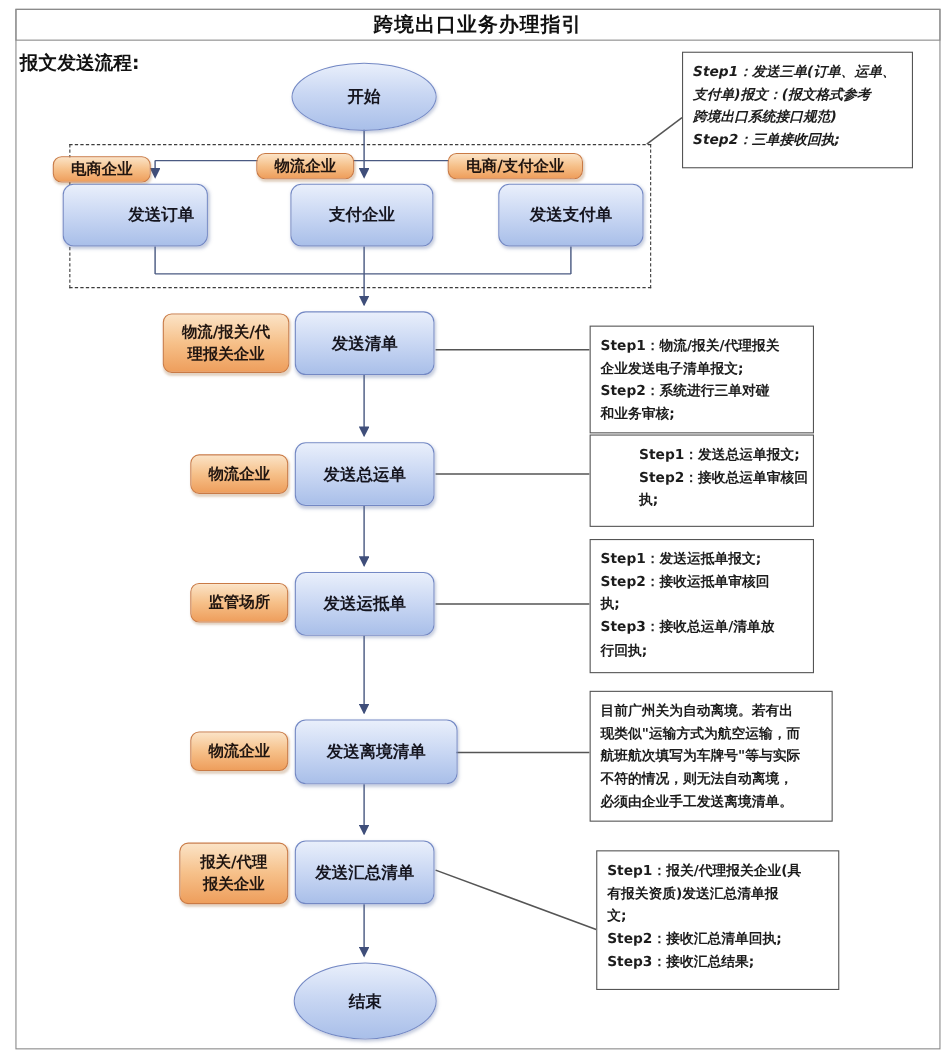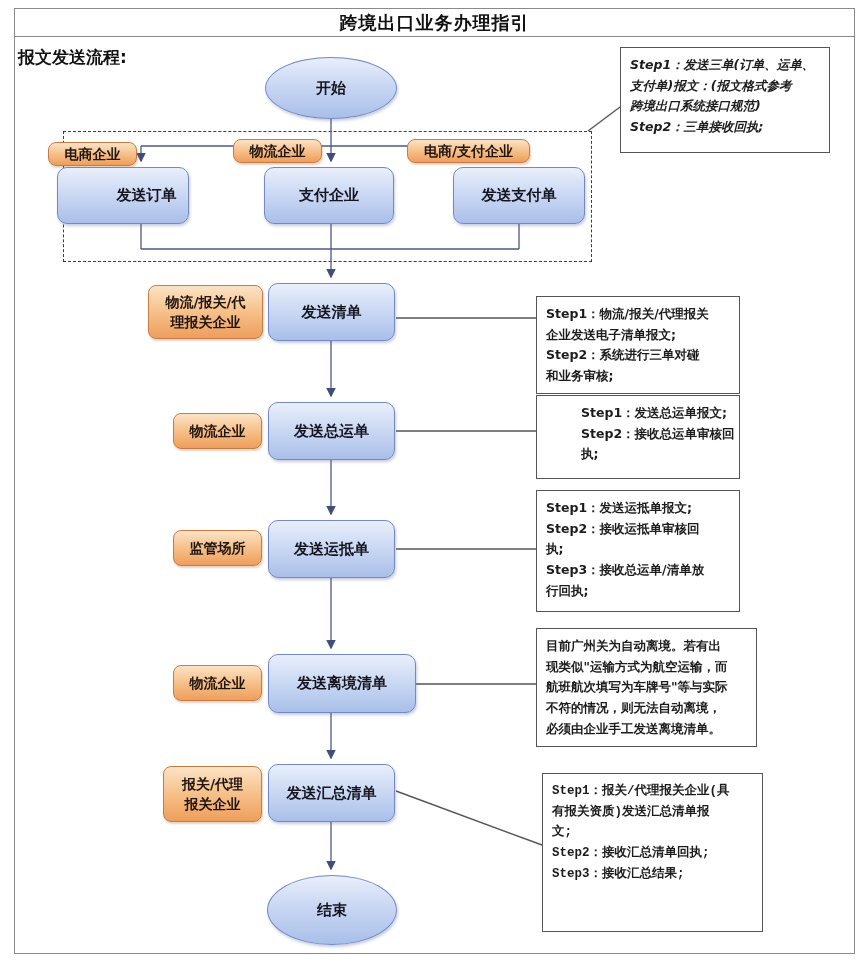--- a/index.html
+++ b/index.html
@@ -53,21 +53,21 @@
   .tag-a4{left:173px;top:665px;width:89px;height:36px;}
   .tag-a5{left:163px;top:766px;width:99px;height:56px;}
   .note{position:absolute;background:#ffffff;border:1.6px solid var(--note-border);box-sizing:border-box;
     padding:7px 9px;font-size:12.5px;font-weight:600;color:#1c1c1c;line-height:1.65;
     white-space:pre;overflow:hidden;}
   .note-0{left:620px;top:47px;width:210px;height:106px;font-style:italic;}
   .note-1{left:536px;top:272px;width:204px;height:98px;margin-top:24px;}
   .note-2{left:536px;top:395px;width:204px;height:84px;padding-left:44px;}
   .note-3{left:536px;top:490px;width:204px;height:122px;}
   .note-4{left:536px;top:628px;width:221px;height:119px;}
-  .note-5{left:542px;top:773px;width:221px;height:159px;font-family:Liberation Mono, monospace;}
+  .note-5{left:542px;top:773px;width:221px;height:127px;}
 </style>
 </head>
 <body>
 
 <div class="page">
 
   <div class="doc-border"></div>
 
   <div class="title-band">
     <h1>跨境出口业务办理指引</h1>

